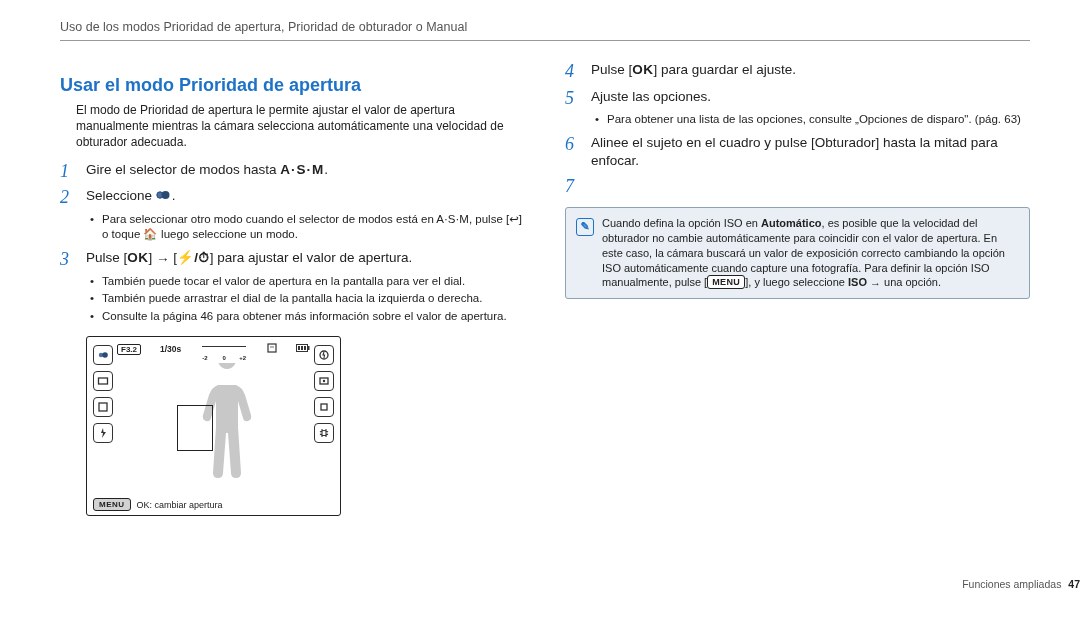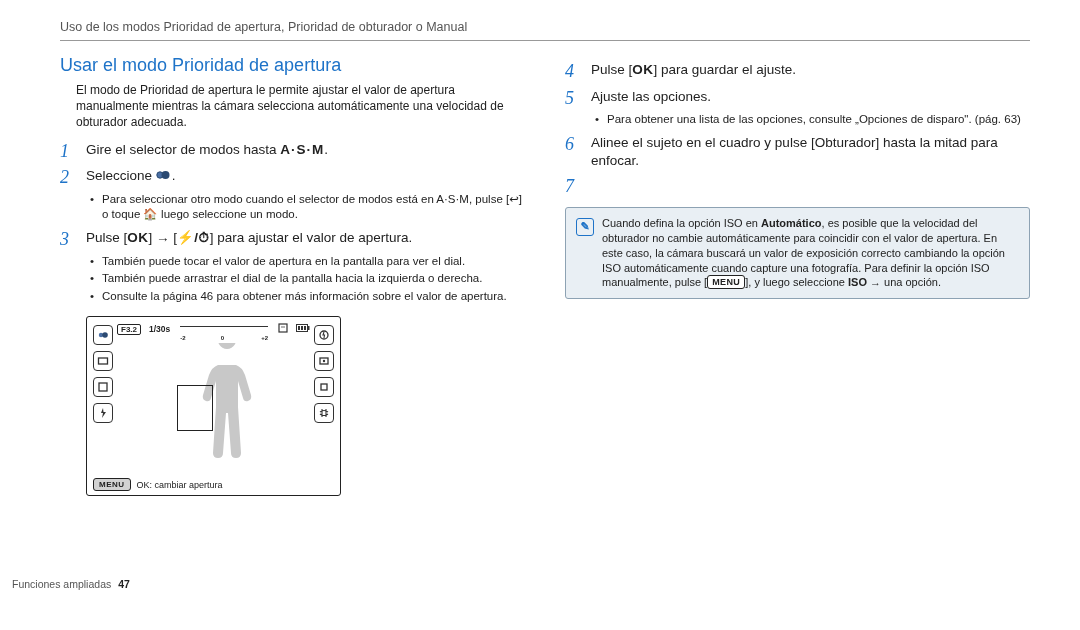--- a/index.html
+++ b/index.html
@@ -30,22 +30,22 @@
     display: flex;
     gap: 40px;
   }
   .col {
     flex: 1 1 50%;
     min-width: 0;
   }
   .section-title {
     color: #1e73c8;
     font-size: 18px;
-    font-weight: 400;
-    margin: 0 0 6px 0;
+    font-weight: 700;
+    margin: 20px 0 6px 0;
   }
   .bodytext {
     font-size: 12px;
     line-height: 1.35;
     margin: 0 0 10px 16px;
   }
   ol.steps {
     list-style: none;
     margin: 0;
     padding: 0;
@@ -173,21 +173,21 @@
     display:flex;align-items:center;justify-content:center;
     font-size: 10px;
   }
   .topbar {
     position: absolute;
     top: 6px;
     left: 30px;
     right: 30px;
     display: flex;
     align-items: center;
-    gap: 8px;
+    gap: 19px;
     font-size: 8.5px;
     font-weight: 700;
   }
   .badge {
     border: 1px solid #222;
     border-radius: 2px;
     padding: 0 3px;
     background: #fff;
     font-size:8px;
   }
@@ -231,22 +231,22 @@
     border-radius:3px;
     background:#d2d2d2;
     font-size:8px;
     font-weight:700;
     padding:1px 5px;
     letter-spacing:0.5px;
   }
   .footer {
     position:absolute;
     bottom: 8px;
-    left:12px; right:0;
-    text-align:left;
+    left:4px; right:0;
+    text-align:right;
     font-size: 10.5px;
     color:#555;
   }
   .footer .pn { font-weight:700; color:#222; margin-left:4px; }
   b { font-weight:400; }
 </style>
 </head>
 <body>
 
 <div class="page">

